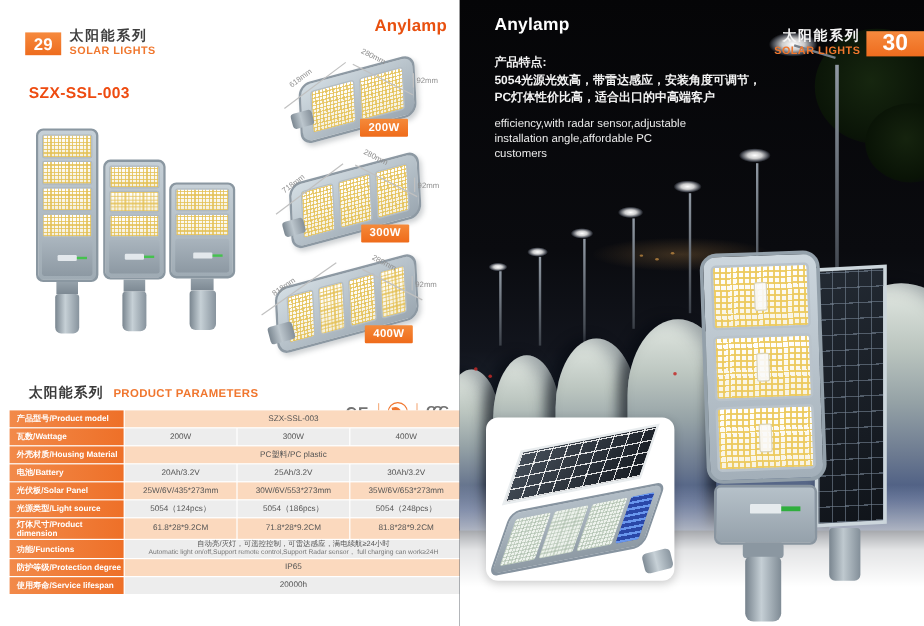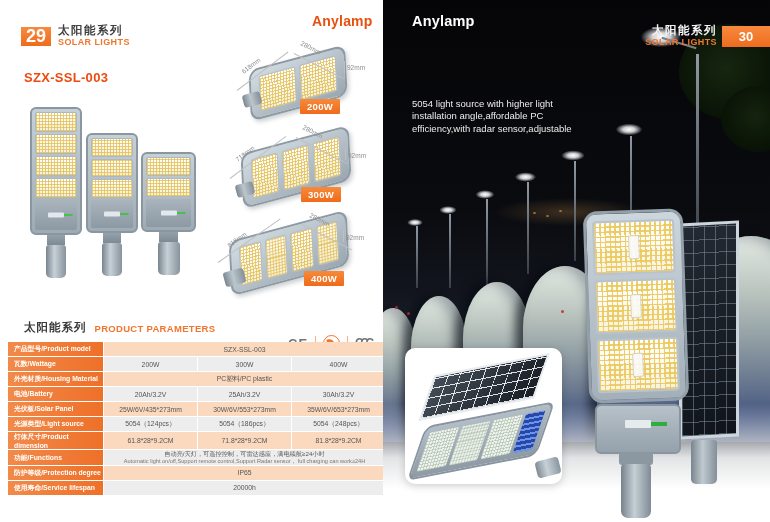--- a/index.html
+++ b/index.html
@@ -3,21 +3,21 @@
 <meta charset="utf-8">
 <style>
   html,body{margin:0;padding:0;background:#e8e8e8}
   .page{position:relative;width:770px;height:522px;background:#ffffff;overflow:hidden;
         font-family:"Liberation Sans","DejaVu Sans",sans-serif}
   .abs{position:absolute}
 
   
   .pagenum-box{background:linear-gradient(180deg,#f68a3e,#ee6c1e);color:#fff;font-weight:bold;
                display:flex;align-items:center;justify-content:center}
-  #box29{left:21px;top:27px;width:30px;height:19px;font-size:18px}
+  #box29{left:21px;top:27px;width:30px;height:19px;font-size:14px}
   #series29{left:58px;top:24px}
   .series-cn{font-size:11.5px;font-weight:bold;color:#3f3f3f;letter-spacing:1.5px;line-height:1.1}
   .series-en{font-size:9px;font-weight:bold;color:#f0772e;letter-spacing:.4px;line-height:1.2}
   #brand-left{left:312px;top:13px;font-size:14px;font-weight:bold;color:#e8500f;letter-spacing:.2px}
   #model{left:24px;top:70px;font-size:13px;font-weight:bold;color:#ee4b10;letter-spacing:.3px}
 
   
   .flight{display:flex;flex-direction:column;align-items:center}
   .fl-body{width:100%;box-sizing:border-box;border-radius:6px;border:2px solid #8a97a1;
            background:linear-gradient(180deg,#c6d0d7,#9fabb4);padding:3px;display:flex;flex-direction:column;gap:2px}
@@ -80,21 +80,21 @@
         box-shadow:-8px 0 10px rgba(4,7,14,.55), inset -10px 0 14px rgba(18,28,48,.35)}
   .reddot{width:3px;height:3px;border-radius:50%;background:#c22a28;opacity:.85}
   .citydot{width:3px;height:2px;border-radius:50%;background:#b98440;opacity:.8}
   #fade{left:0;top:404px;width:387px;height:118px;
         background:linear-gradient(180deg,rgba(255,255,255,0) 0%,rgba(255,255,255,.88) 46%,#ffffff 72%)}
 
   
   #brand-right{left:29px;top:13px;font-size:14.5px;font-weight:bold;color:#fff;letter-spacing:.2px}
   #series30{right:53px;top:24px;text-align:right}
   .series-cn-w{font-size:11.5px;font-weight:bold;color:#f5f5f5;letter-spacing:1.5px;line-height:1.1}
-  #box30{left:339px;top:26px;width:48px;height:21px;font-size:13px}
+  #box30{left:339px;top:26px;width:48px;height:21px;font-size:19px}
   .feat{color:#f2f2f2}
   #feat-cn{left:29px;top:46px;font-size:10px;line-height:14.5px;font-weight:bold}
   #feat-en{left:29px;top:98px;font-size:9.5px;line-height:12.3px;font-weight:normal;color:#ececec}
 
   
   #card{left:22px;top:348px;width:157px;height:136px;background:#fff;border-radius:10px;
         box-shadow:0 2px 8px rgba(0,0,0,.18)}
   #card-panel{left:20px;top:18px;width:114px;height:38px;transform:rotate(-11deg) skewX(-30deg);
       border:2px solid #e9edef;
       background:
@@ -364,19 +364,24 @@
     <div class="abs" id="fix-hinge"></div>
     <div class="abs" id="fix-cyl"></div>
 
     <div class="abs" id="brand-right">Anylamp</div>
     <div class="abs" id="series30">
       <div class="series-cn-w">太阳能系列</div>
       <div class="series-en">SOLAR LIGHTS</div>
     </div>
     <div class="abs pagenum-box" id="box30">30</div>
 
+    <div class="abs feat" id="feat-cn">
+      <div>产品特点:</div>
+      <div>5054光源光效高，带雷达感应，安装角度可调节，</div>
+      <div>PC灯体性价比高，适合出口的中高端客户</div>
+    </div>
     <div class="abs feat" id="feat-en">
-      <div>5054 light source with higher light</div>
+      <div>efficiency,with radar sensor,adjustable</div>
       <div>installation angle,affordable PC</div>
-      <div>efficiency,with radar sensor,adjustable</div>
+      <div>customers</div>
     </div>
   </section>
 </div>
 
 </body></html>

